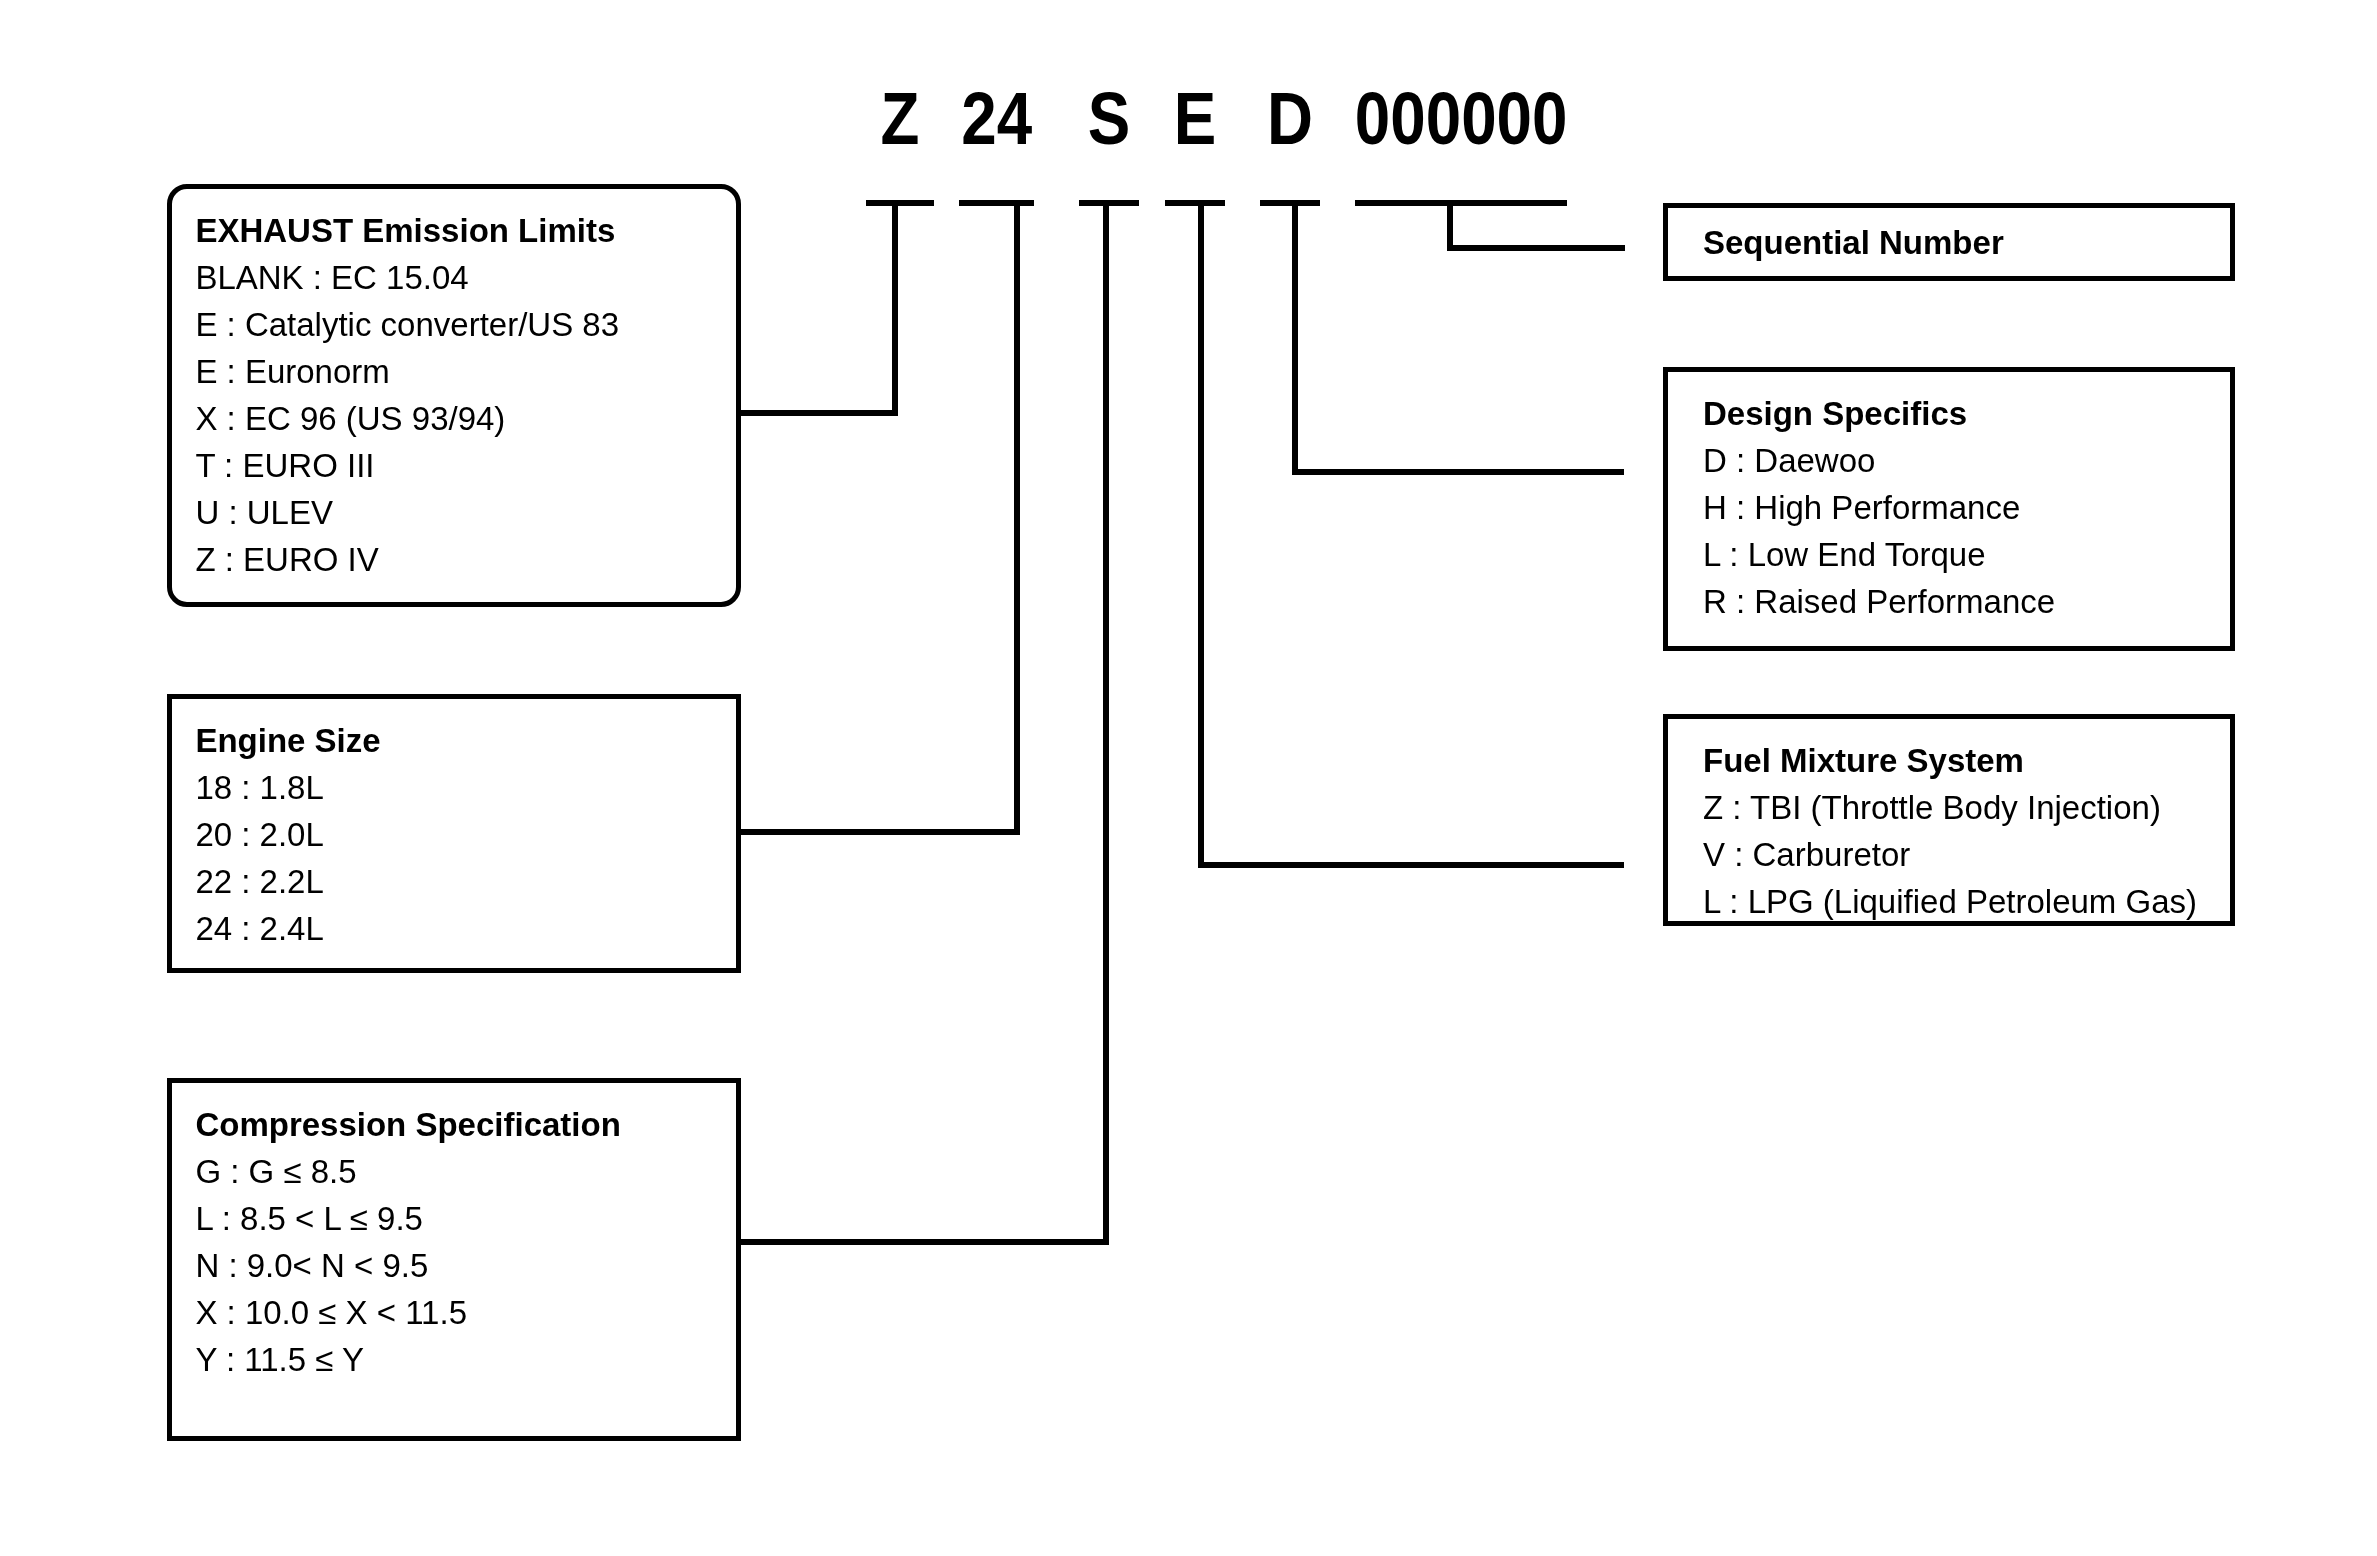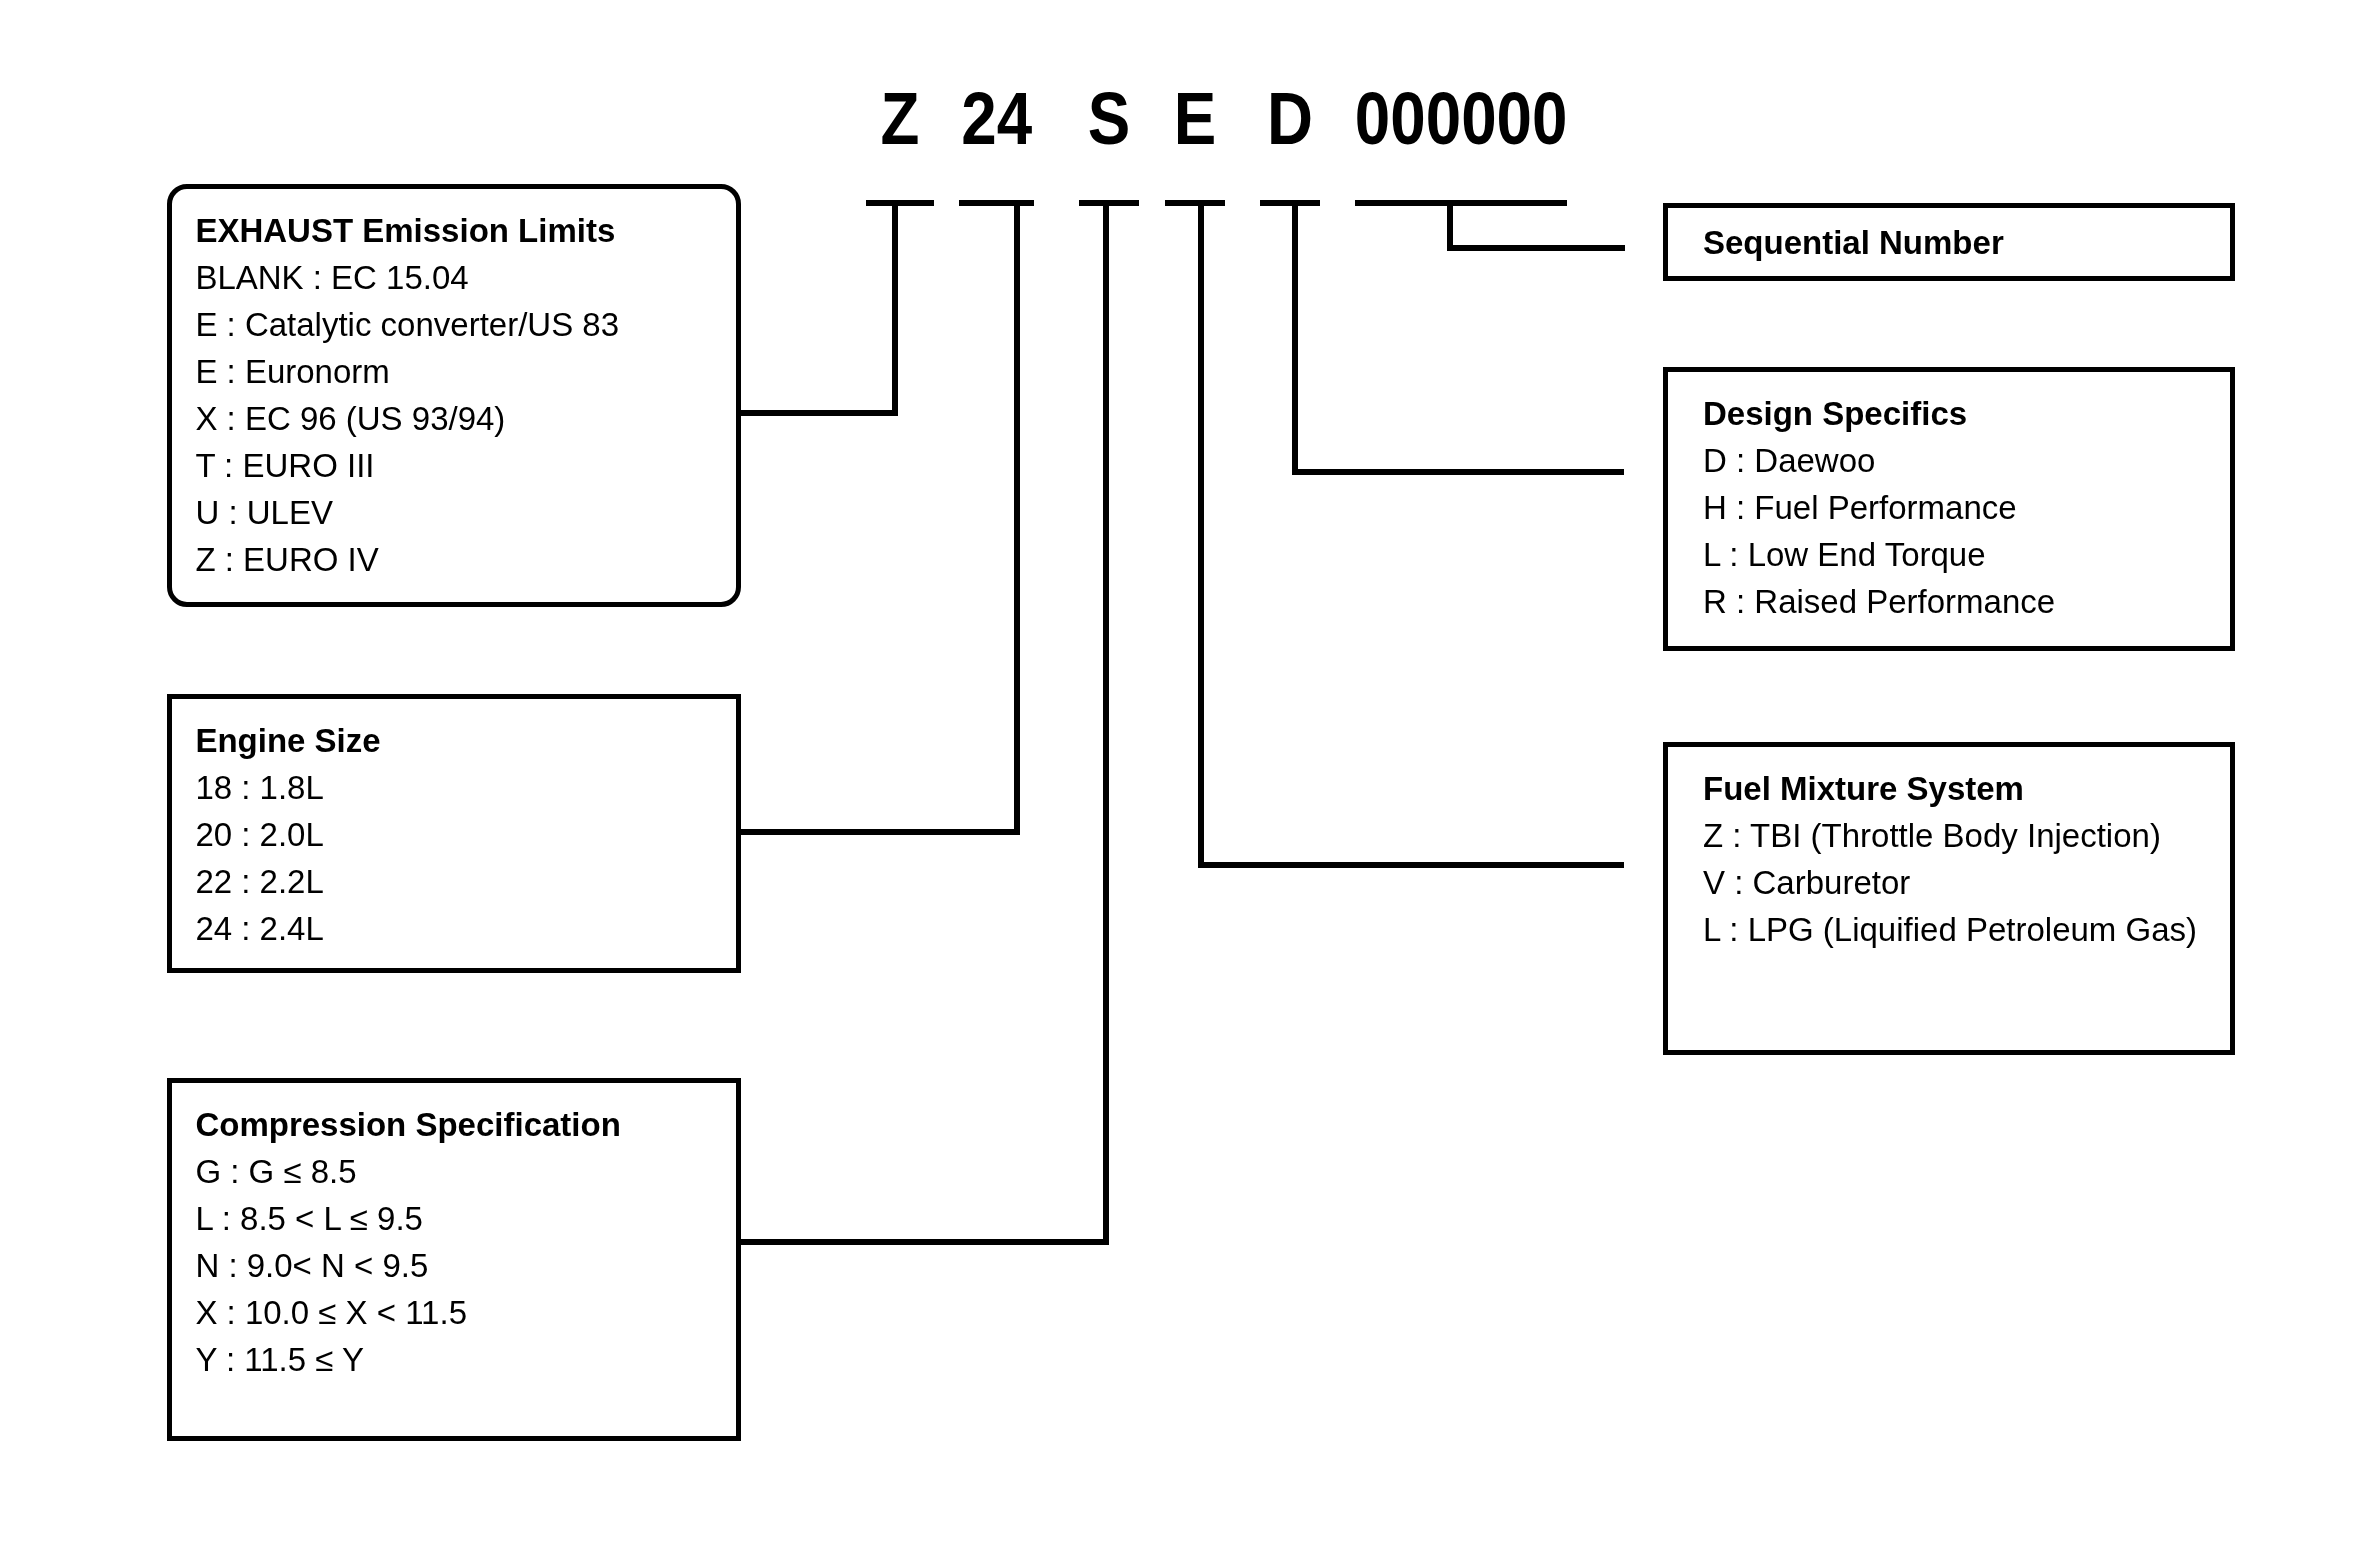--- a/index.html
+++ b/index.html
@@ -132,26 +132,26 @@
     <div class="legend-item">Y : 11.5 ≤ Y</div>
   </div>
 
   <div class="legend-box right-col center-box" style="left:1624px; top:203px; width:572px; height:78px;">
     <div class="legend-title">Sequential Number</div>
   </div>
 
   <div class="legend-box right-col" style="left:1624px; top:367px; width:572px; height:284px;">
     <div class="legend-title">Design Specifics</div>
     <div class="legend-item">D : Daewoo</div>
-    <div class="legend-item">H : Fuel Performance</div>
+    <div class="legend-item">H : High Performance</div>
     <div class="legend-item">L : Low End Torque</div>
     <div class="legend-item">R : Raised Performance</div>
   </div>
 
-  <div class="legend-box right-col" style="left:1624px; top:742px; width:572px; height:313px;">
+  <div class="legend-box right-col" style="left:1624px; top:714px; width:572px; height:212px;">
     <div class="legend-title">Fuel Mixture System</div>
     <div class="legend-item">Z : TBI (Throttle Body Injection)</div>
     <div class="legend-item">V : Carburetor</div>
     <div class="legend-item">L : LPG (Liquified Petroleum Gas)</div>
   </div>
 
 </div>
 
 
 </body></html>

